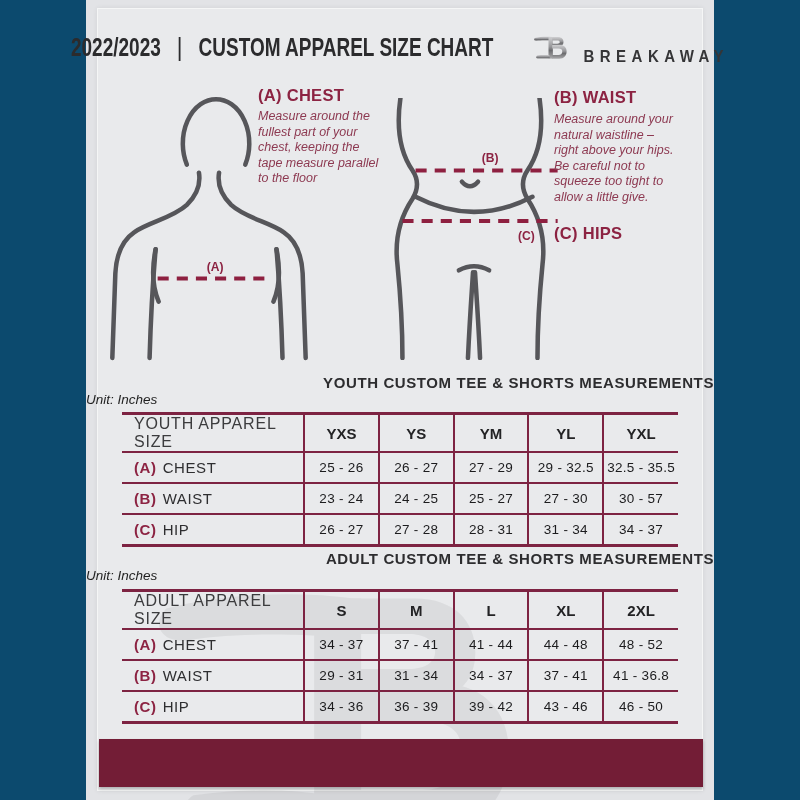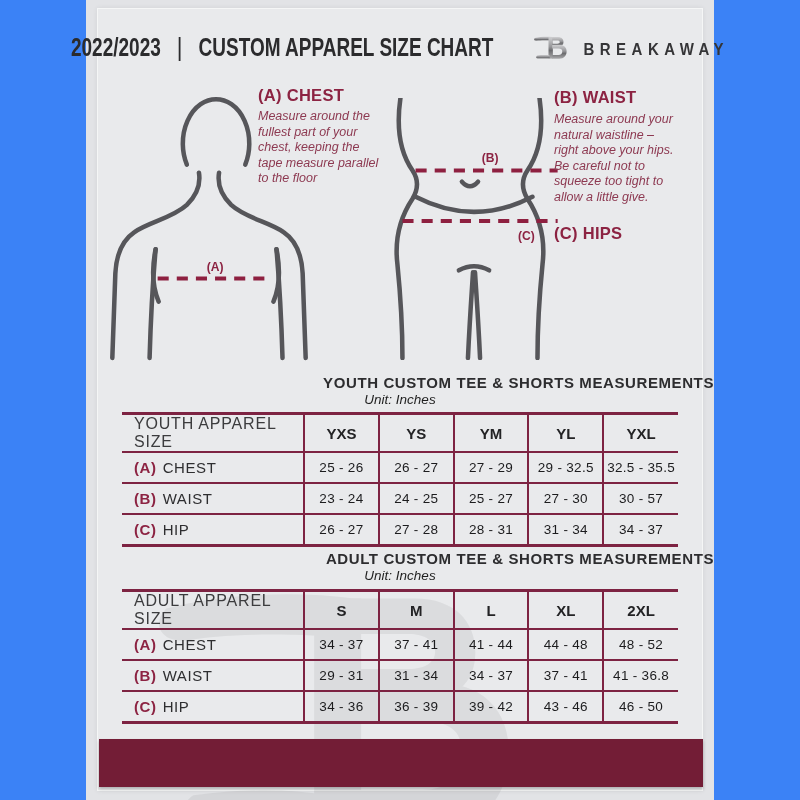--- a/index.html
+++ b/index.html
@@ -1,41 +1,41 @@
 <!DOCTYPE html>
 <html><head>
 <meta charset="utf-8">
 <style>
   html,body{margin:0;padding:0;}
   body{
     width:800px;height:800px;background:#000;overflow:hidden;
     font-family:"Liberation Sans", sans-serif;
   }
-  .stage{position:relative;width:800px;height:800px;background:#3b82f6;}
+  .stage{position:relative;width:800px;height:800px;background:#0c4a6e;}
   .page{
     position:absolute;left:86px;top:0;width:628px;height:800px;
     background:#e2e3e6;
   }
   .panel{
     position:absolute;left:11px;top:8px;width:606px;height:783px;
     background:#e9eaec;border:1px solid rgba(255,255,255,0.55);
     box-sizing:border-box;box-shadow:0 0 5px rgba(0,0,0,0.07);
   }
   
   .masthead{
     position:absolute;left:0;top:30px;width:628px;height:36px;
     display:flex;align-items:center;justify-content:center;gap:16px;
   }
   .cond{
     display:inline-block;transform:scaleY(1.32);transform-origin:center;
     font-weight:bold;font-size:19px;letter-spacing:0px;color:#2b2b2d;
     white-space:nowrap;
   }
   .pipe{font-size:22px;font-weight:300;color:#2b2b2d;transform:scaleY(1.2);}
-  .brandwrap{display:flex;align-items:center;gap:12px;margin-left:22px;}
+  .brandwrap{display:flex;align-items:flex-end;gap:12px;margin-left:22px;}
   .brandword{
     font-size:15px;font-weight:bold;letter-spacing:5.5px;color:#353537;
     white-space:nowrap;transform:scaleY(1.15);display:inline-block;
   }
   
   .fig{position:absolute;}
   .fig path{fill:none;stroke:#56565a;stroke-width:4.5;stroke-linecap:round;}
   .fig .dash{stroke:#8e2040;stroke-width:4;stroke-dasharray:11 8;stroke-linecap:butt;}
   .fig text{font-family:"Liberation Sans",sans-serif;font-weight:bold;fill:#8c2342;font-size:12px;}
   .guide-head{
@@ -45,21 +45,21 @@
   .guide-body{
     position:absolute;font-size:12.5px;font-style:italic;color:#8d3951;
     line-height:1.24;white-space:pre-line;
   }
   
   .tbl-title{
     position:absolute;left:0;width:628px;text-align:right;
     font-size:15px;font-weight:bold;letter-spacing:0.6px;color:#2d2d2f;
   }
   .tbl-unit{
-    position:absolute;left:0;width:628px;text-align:center;
+    position:absolute;left:0;width:628px;
     font-size:13.5px;font-style:italic;color:#1f1f1f;
   }
   table.size-table{
     position:absolute;left:36px;width:556px;border-collapse:collapse;table-layout:fixed;
     border-top:3px solid #7d2342;border-bottom:3px solid #7d2342;
     background:transparent;z-index:2;
   }
   .size-table th,.size-table td{
     padding:0;text-align:center;vertical-align:middle;
   }

